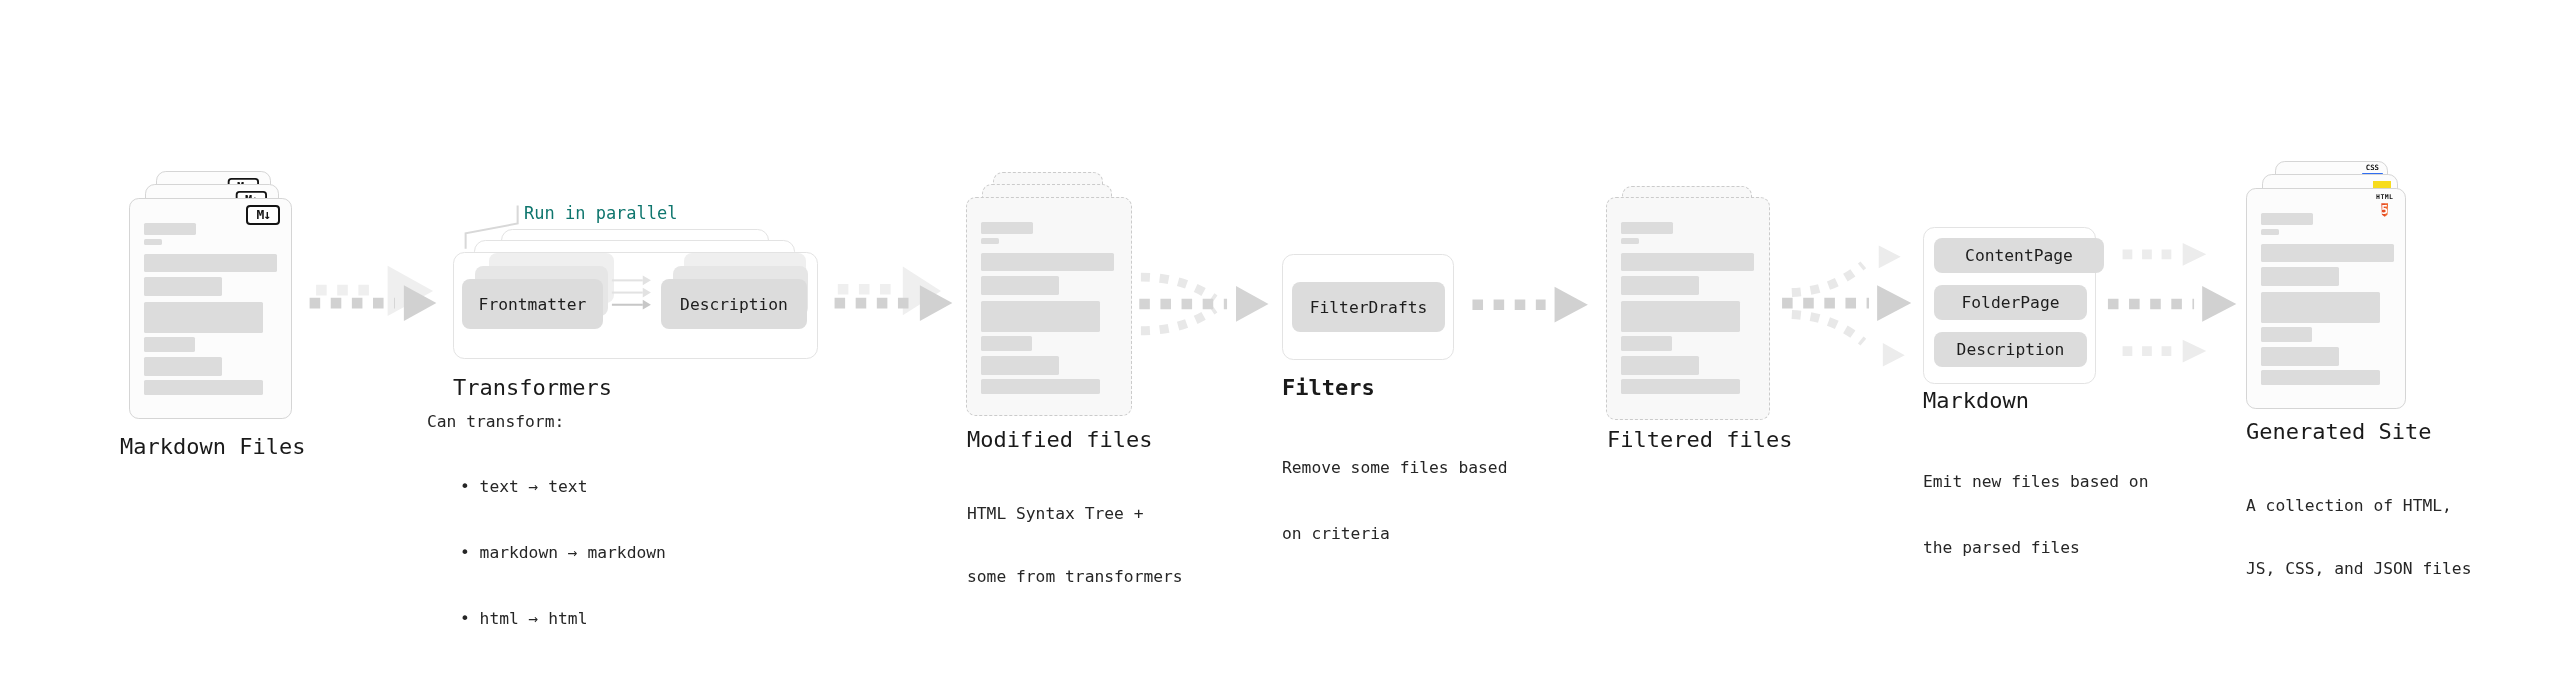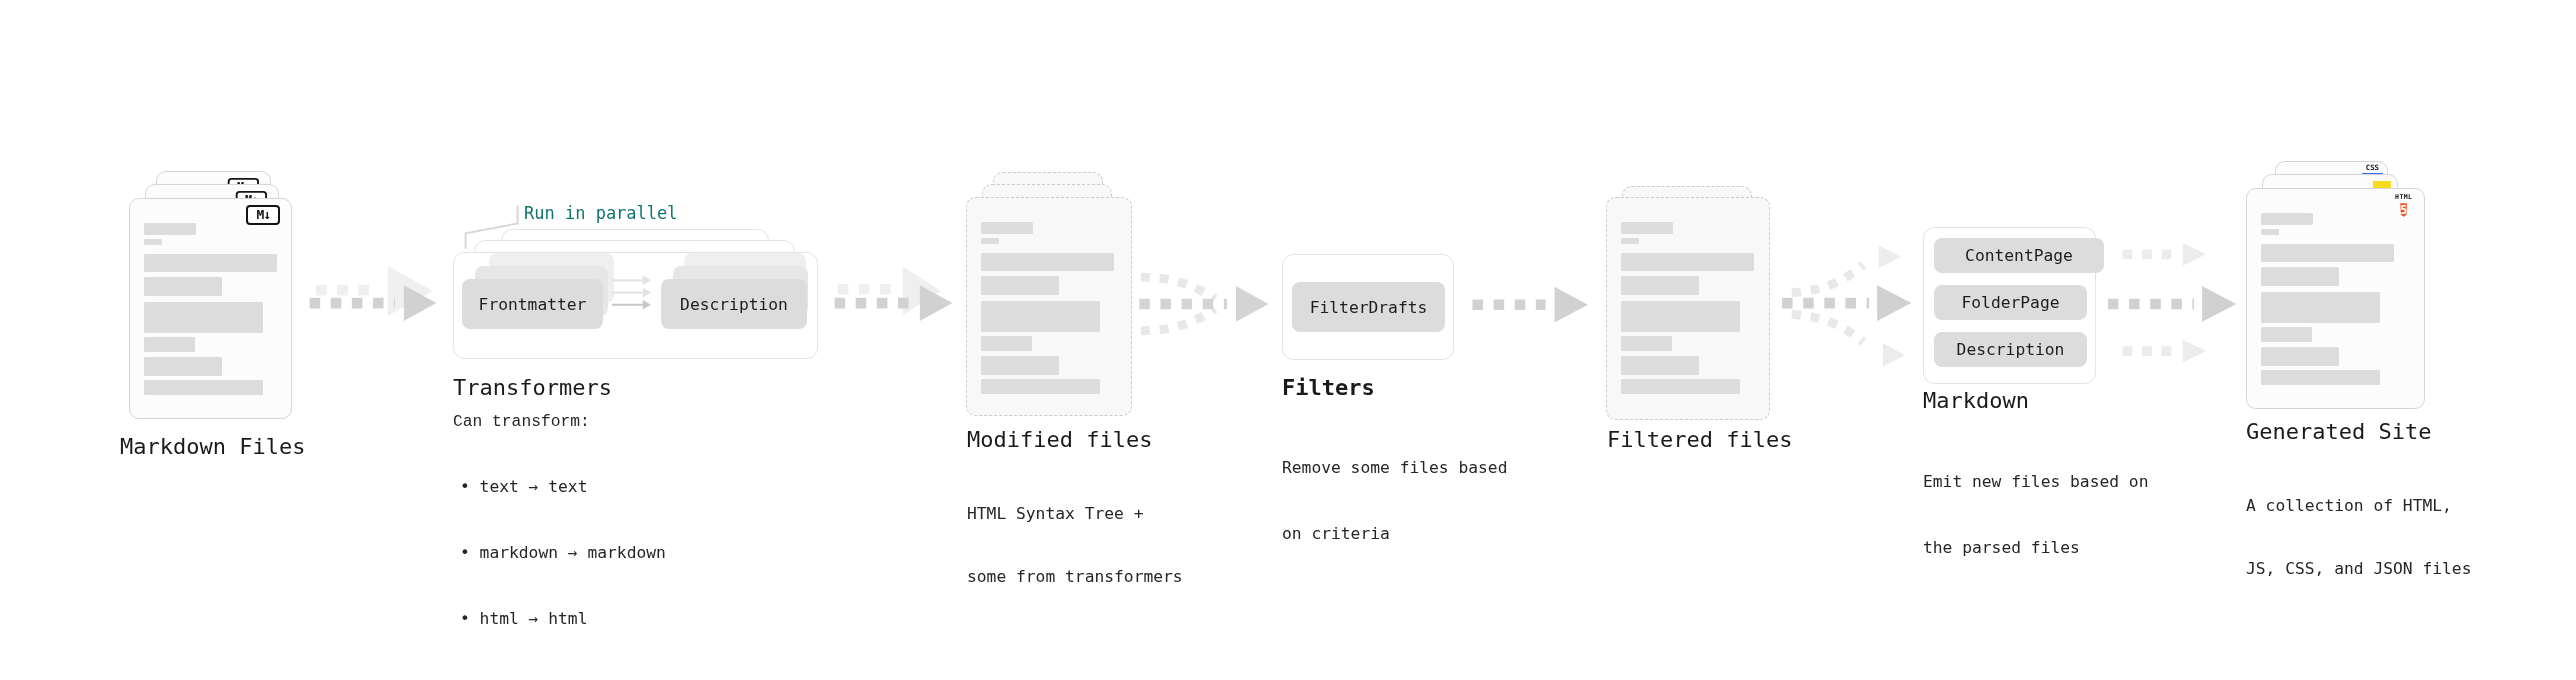--- a/index.html
+++ b/index.html
@@ -81,21 +81,21 @@
     <div class="pnode ghost1" style="left:475px;top:266px;width:133px;height:50px;"></div>
     <div class="pnode ghost2" style="left:684px;top:253px;width:122px;height:50px;"></div>
     <div class="pnode ghost1" style="left:673px;top:266px;width:135px;height:50px;"></div>
 
     <div class="pnode" style="left:462px;top:279px;width:141px;height:50px;">Frontmatter</div>
     <div class="pnode" style="left:661px;top:279px;width:146px;height:50px;">Description</div>
 
     <div class="annotation" style="left:524px;top:203px;">Run in parallel</div>
 
     <div class="title" style="left:453px;top:375px;">Transformers</div>
-    <div class="sub" style="left:453px;top:411px;font-family:Liberation Mono, monospace;">Can transform:</div>
+    <div class="sub" style="left:427px;top:411px;">Can transform:</div>
     <div class="sub" style="left:460px;top:432px;">
       <div>• text → text</div>
       <div>• markdown → markdown</div>
       <div>• html → html</div>
     </div>
   </div>
 
   <div>
     <div class="file dashed" style="left:993px;top:172px;width:110px;height:195px;"></div>
     <div class="file dashed" style="left:982px;top:184px;width:130px;height:205px;"></div>
@@ -160,21 +160,21 @@
   <div>
     <div class="file" style="left:2275px;top:161px;width:113px;height:195px;">
       <span class="badge-css">
         <span>CSS</span>
         <span class="css-bar" style="background: rgb(47, 109, 241);"></span>
       </span>
     </div>
     <div class="file" style="left:2262px;top:174px;width:136px;height:205px;">
       <span class="badge-js" style="background: rgb(247, 220, 30);"></span>
     </div>
-    <div class="file" style="left:2246px;top:188px;width:179px;height:221px;">
+    <div class="file" style="left:2246px;top:188px;width:160px;height:221px;">
       <span class="badge-html">
         <span class="html-word">HTML</span>
         <span class="html-shield">5</span>
       </span>
       <div class="bars">
           <div class="bar" style="width: 52px; height: 12.2px; margin-bottom: 4.1px; background: rgb(220, 220, 220);"></div>
           <div class="bar" style="width: 18px; height: 5.7px; margin-bottom: 9px; background: rgb(220, 220, 220);"></div>
           <div class="bar" style="width: 133px; height: 18.7px; margin-bottom: 4.9px; background: rgb(220, 220, 220);"></div>
           <div class="bar" style="width: 78px; height: 18.7px; margin-bottom: 6.5px; background: rgb(220, 220, 220);"></div>
           <div class="bar" style="width: 119px; height: 31px; margin-bottom: 4.1px; background: rgb(220, 220, 220);"></div>

